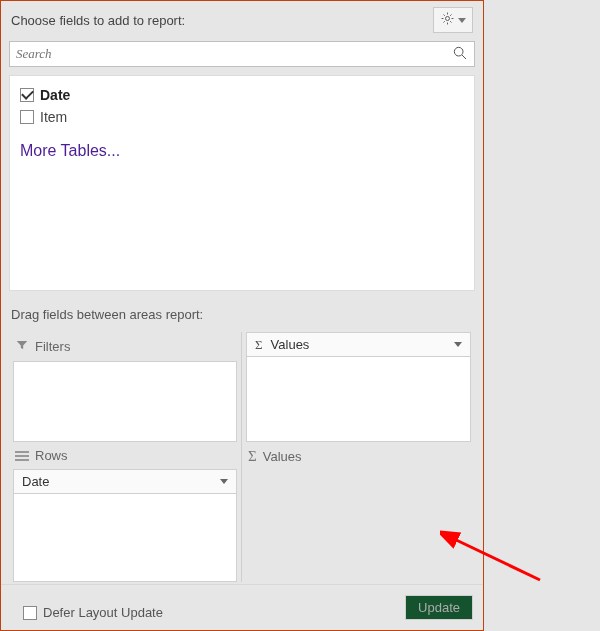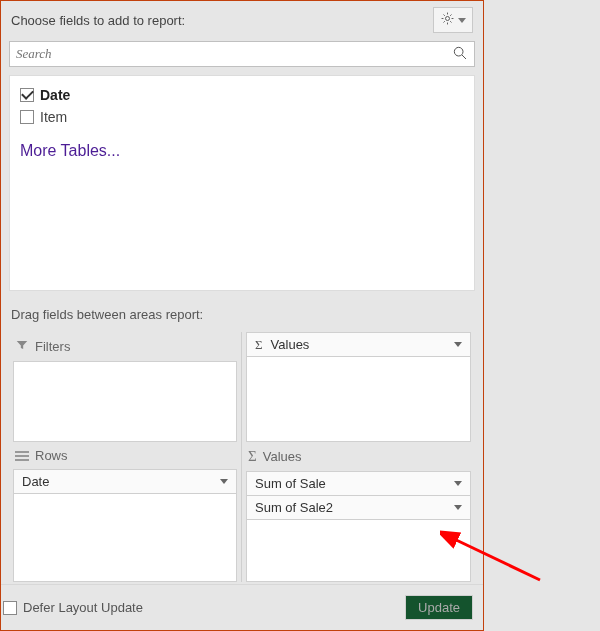--- a/index.html
+++ b/index.html
@@ -162,23 +162,23 @@
     .drop-zone .pill:first-child { border-top: none; }
     .pill .caret-down { border-top-color: #666; }
     .arrow-anno {
       position: absolute;
       pointer-events: none;
       z-index: 50;
     }
     .footer {
       margin-top: auto;
       display: flex;
-      align-items: center;
+      align-items: flex-end;
       justify-content: space-between;
-      padding: 10px 10px 10px 2px;
+      padding: 10px 10px 10px 22px;
       border-top: 1px solid #d8d8d8;
     }
     .footer-left {
       display: flex;
       align-items: center;
       gap: 6px;
       color: #555;
       cursor: pointer;
     }
     .update-btn {
@@ -275,30 +275,20 @@
           <span class="caret-down"></span>
         </div>
       </div>
     </div>
 
     <div class="area">
       <div class="area-header">
         <span class="sigma">Σ</span>
         <span>Values</span>
       </div>
-      <div class="drop-zone">
-        <div class="pill">
-          <span>Sum of Sale</span>
-          <span class="caret-down"></span>
-        </div>
-        <div class="pill">
-          <span>Sum of Sale2</span>
-          <span class="caret-down"></span>
-        </div>
-      </div>
     </div>
 
   </div>
 
   <svg class="arrow-anno" style="left:440px; top:530px; width:110px; height:60px;" viewBox="0 0 110 60">
     <defs>
       <marker id="ah" markerWidth="10" markerHeight="10" refX="2" refY="3" orient="auto">
         <path d="M0,0 L0,6 L8,3 z" fill="#ff0000"></path>
       </marker>
     </defs>

